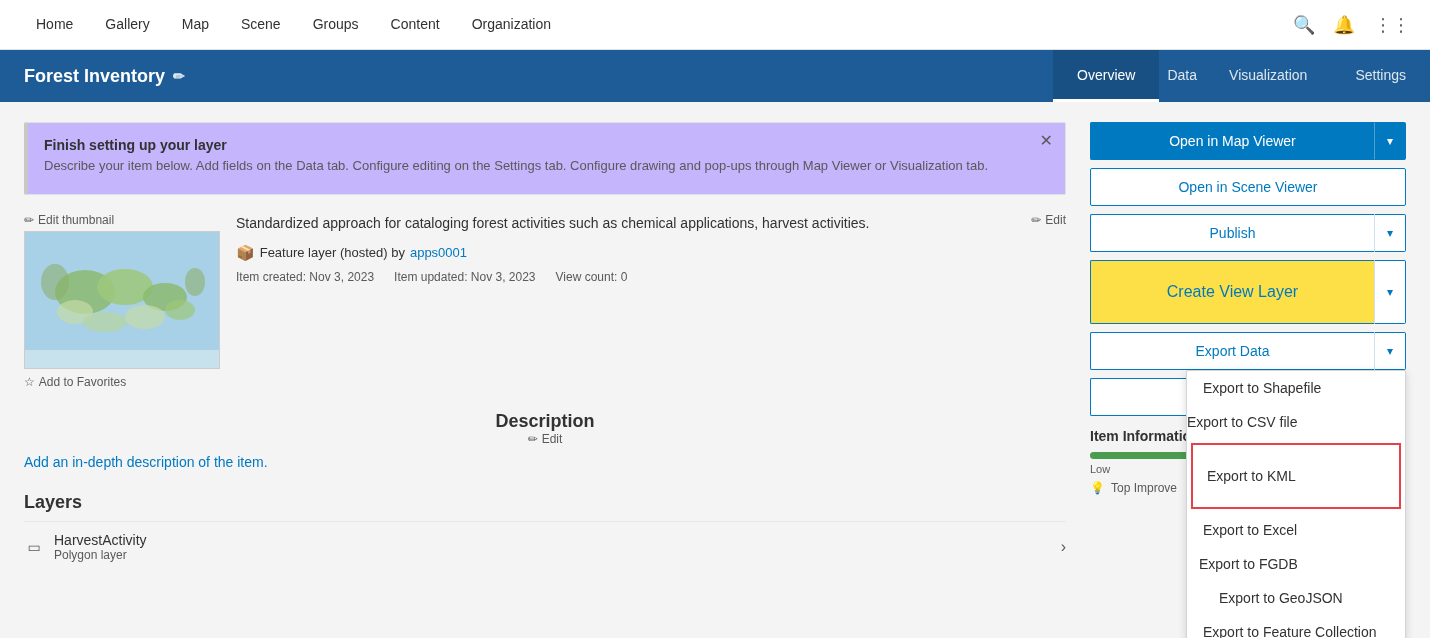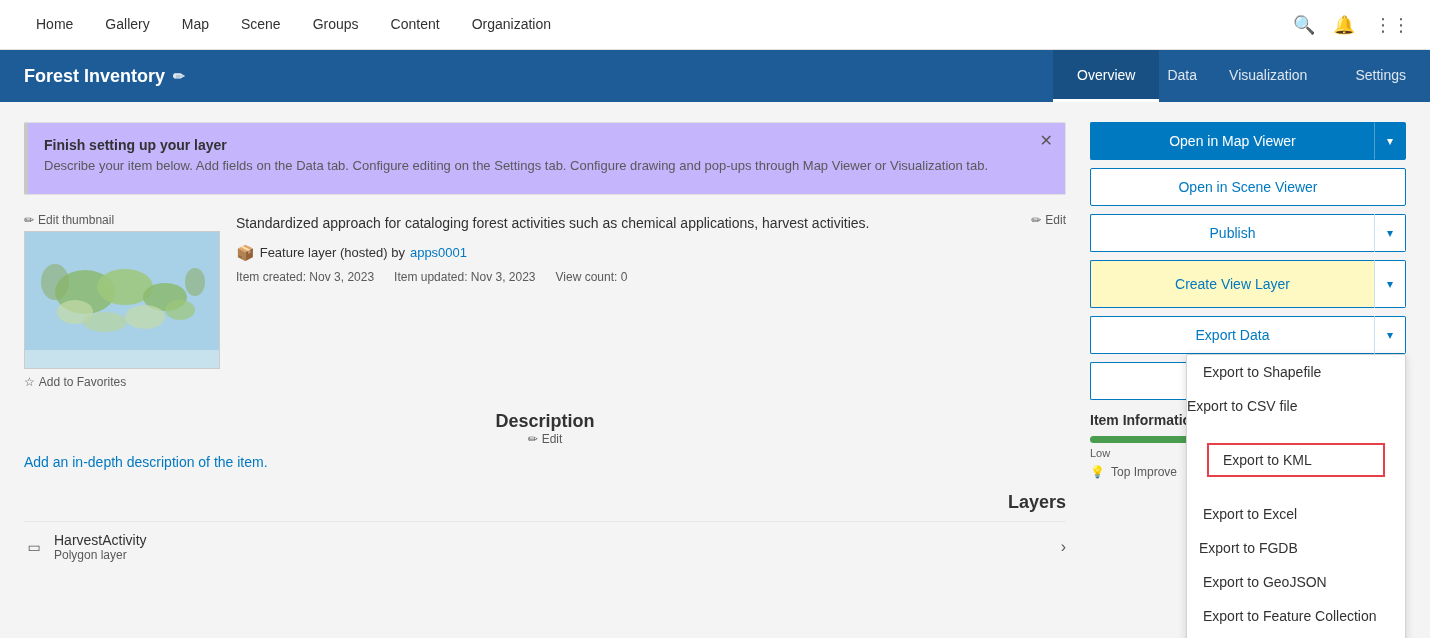--- a/index.html
+++ b/index.html
@@ -100,21 +100,21 @@
         <h2 style="font-size:18px;font-weight:600;color:#323232;">Description</h2>
         <div style="color:#595959;font-size:12px;cursor:pointer;display:flex;align-items:center;gap:4px;">
           <span>✏</span>
           <span>Edit</span>
         </div>
       </div>
       <a style="color:#0079c1;font-size:14px;text-decoration:none;cursor:pointer;">Add an in-depth description of the item.</a>
     </div>
 
     <div>
-      <h2 style="font-size:18px;font-weight:600;color:#323232;margin-bottom:0;text-align:right;">Layers</h2>
+      <h2 style="font-size:18px;font-weight:600;color:#323232;margin-bottom:0;">Layers</h2>
       <div style="display:flex;align-items:center;gap:10px;padding:10px 0;border-top:1px solid #e8e8e8;margin-top:8px;">
         <span style="width:20px;height:20px;display:flex;align-items:center;justify-content:center;color:#595959;font-size:14px;">▭</span>
         <div>
           <div style="font-size:14px;font-weight:500;">HarvestActivity</div>
           <div style="font-size:12px;color:#595959;">Polygon layer</div>
         </div>
         <span style="margin-left:auto;color:#595959;font-size:16px;">›</span>
       </div>
     </div>
 
@@ -132,36 +132,36 @@
     <button style="width:100%;padding:10px 16px;margin-bottom:8px;background:#fff;color:#0079c1;border:1px solid #0079c1;border-radius:2px;cursor:pointer;font-size:14px;">Open in Scene Viewer</button>
 
     
     <div style="display:flex;margin-bottom:8px;border-radius:14px;">
       <button style="flex:1;padding:10px 16px;background:#fff;color:#0079c1;border:1px solid #0079c1;border-right:none;border-radius:2px 0 0 2px;cursor:pointer;font-size:14px;text-align:center;">Publish</button>
       <button style="padding:10px 12px;background:#fff;color:#0079c1;border:1px solid #0079c1;border-left:1px solid #cce0f0;border-radius:0 2px 2px 0;cursor:pointer;font-size:12px;">▾</button>
     </div>
 
     
     <div style="display:flex;margin-bottom:8px;">
-      <button style="flex:1;padding:15px 16px;background:#fef9c3;color:#0079c1;border:1px solid #0079c1;border-right:none;border-radius:2px 0 0 2px;cursor:pointer;font-size:14px;text-align:center;">Create View Layer</button>
+      <button style="flex:1;padding:22px 16px;background:#fde047;color:#0079c1;border:1px solid #0079c1;border-right:none;border-radius:2px 0 0 2px;cursor:pointer;font-size:16px;text-align:center;">Create View Layer</button>
       <button style="padding:10px 12px;background:#fff;color:#0079c1;border:1px solid #0079c1;border-left:1px solid #cce0f0;border-radius:0 2px 2px 0;cursor:pointer;font-size:12px;">▾</button>
     </div>
 
     
     <div style="display:flex;margin-bottom:0;position:relative;">
       <button style="flex:1;padding:10px 16px;background:#fff;color:#0079c1;border:1px solid #0079c1;border-right:none;border-radius:2px 0 0 2px;cursor:pointer;font-size:14px;text-align:center;">Export Data</button>
       <button style="padding:10px 12px;background:#fff;color:#0079c1;border:1px solid #0079c1;border-left:1px solid #cce0f0;border-radius:0 2px 2px 0;cursor:pointer;font-size:12px;">▾</button>
 
       <div style="position:absolute;top:100%;right:0;background:#fff;border:1px solid #d4d4d4;border-radius:2px;box-shadow:0 2px 8px rgba(0,0,0,0.15);z-index:100;width:220px;">
         <div style="padding:9px 16px;font-size:14px;color:#323232;cursor:pointer;">Export to Shapefile</div>
         <div style="padding:9px 0;font-size:14px;color:#323232;cursor:pointer;">Export to CSV file</div>
-        <div style="padding:7px 14px;font-size:14px;color:#323232;cursor:pointer;border:2px solid #e8404a;margin:20px;">Export to KML</div>
+        <div style="padding:23px 14px;font-size:14px;color:#323232;cursor:pointer;border:2px solid #e8404a;margin:4px;">Export to KML</div>
         <div style="padding:9px 16px;font-size:14px;color:#323232;cursor:pointer;">Export to Excel</div>
         <div style="padding:9px 12px;font-size:14px;color:#323232;cursor:pointer;">Export to FGDB</div>
-        <div style="padding:9px 16px;font-size:14px;color:#323232;cursor:pointer;">Export to GeoJSON</div>
+        <div style="padding:9px 32px;font-size:14px;color:#323232;cursor:pointer;">Export to GeoJSON</div>
         <div style="padding:9px 16px;font-size:14px;color:#323232;cursor:pointer;">Export to Feature Collection</div>
         <div style="padding:9px 16px;font-size:14px;color:#323232;cursor:pointer;">Export to GeoPackage</div>
       </div>
     </div>
 
     
     <div style="display:flex;margin-top:8px;margin-bottom:8px;">
       <button style="flex:1;padding:10px 16px;background:#fff;color:#0079c1;border:1px solid #0079c1;border-right:none;border-radius:2px 0 0 2px;cursor:pointer;font-size:14px;text-align:center;">Up</button>
       <button style="padding:10px 12px;background:#fff;color:#0079c1;border:1px solid #0079c1;border-left:1px solid #cce0f0;border-radius:0 2px 2px 0;cursor:pointer;font-size:12px;">▾</button>
     </div>

